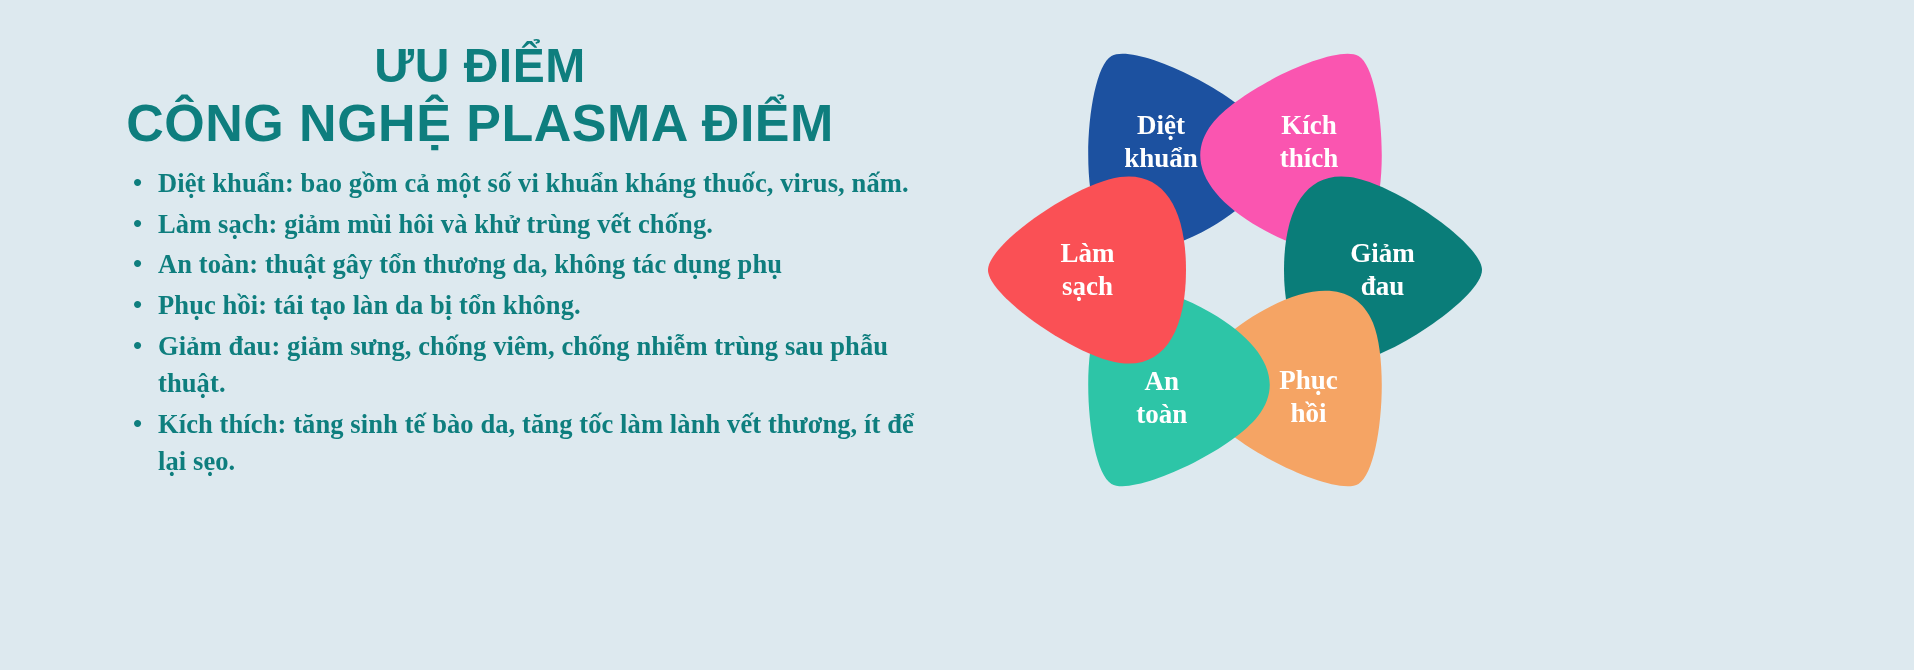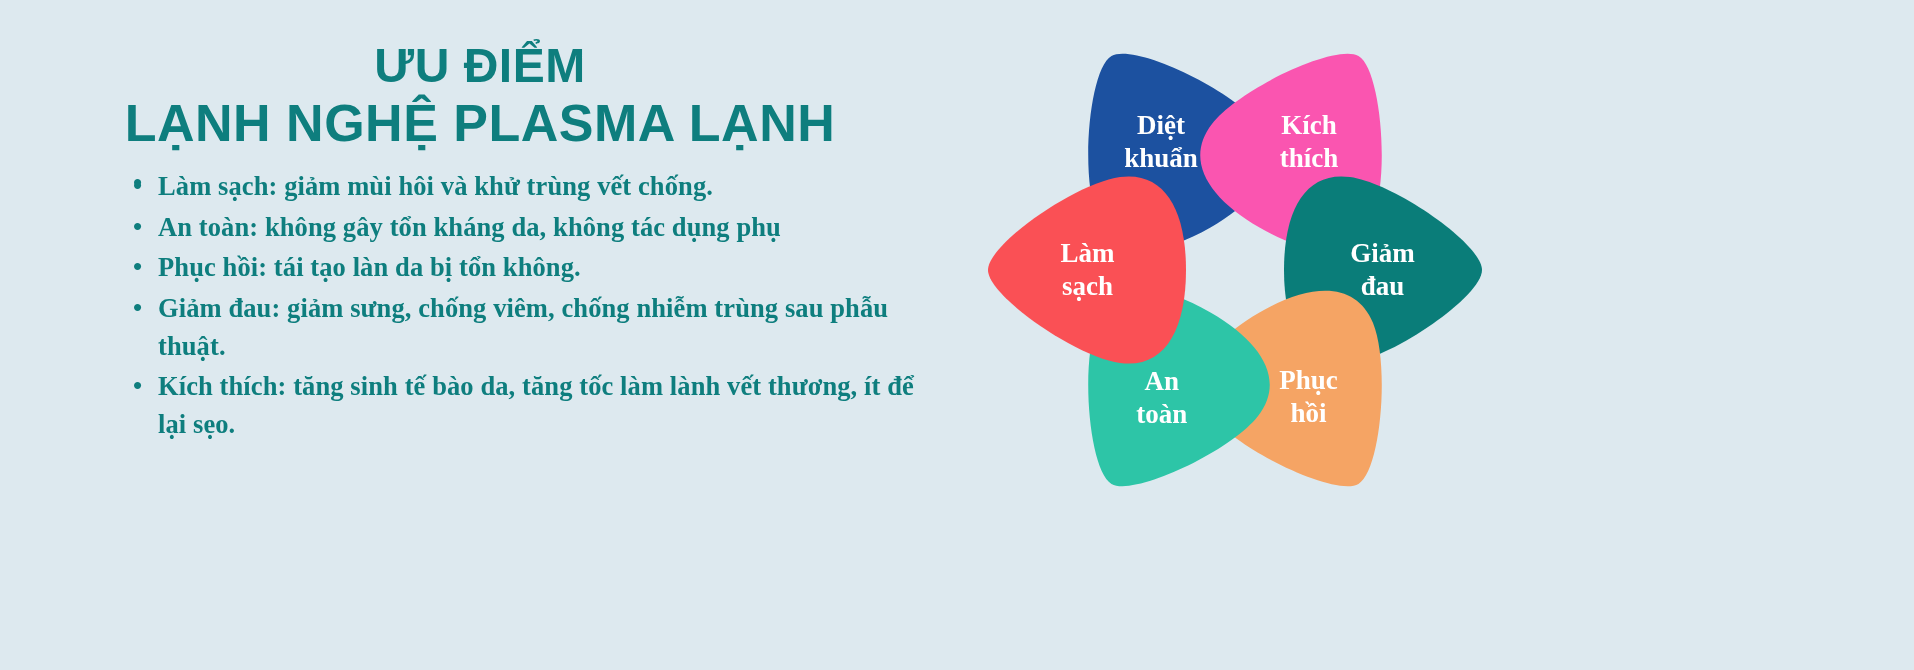--- a/index.html
+++ b/index.html
@@ -79,34 +79,35 @@
 </style>
 </head>
 <body>
 
 <div id="stage">
 
   <div class="left-col">
 
     <div class="title-block">
       <span class="title-line1">ƯU ĐIỂM</span>
-      <span class="title-line2">LẠNH NGHỆ PLASMA LẠNH</span>
+      <span class="title-line2">CÔNG NGHỆ PLASMA ĐIỂM</span>
     </div>
 
     <ul class="bullet-list">
       <li class="bullet-item">
         <span class="dot">•</span>
+        <span>Diệt khuẩn: bao gồm cả một số vi khuẩn kháng thuốc, virus, nấm.</span>
       </li>
       <li class="bullet-item">
         <span class="dot">•</span>
         <span>Làm sạch: giảm mùi hôi và khử trùng vết chống.</span>
       </li>
       <li class="bullet-item">
         <span class="dot">•</span>
-        <span>An toàn: không gây tổn kháng da, không tác dụng phụ</span>
+        <span>An toàn: thuật gây tổn thương da, không tác dụng phụ</span>
       </li>
       <li class="bullet-item">
         <span class="dot">•</span>
         <span>Phục hồi: tái tạo làn da bị tổn không.</span>
       </li>
       <li class="bullet-item">
         <span class="dot">•</span>
         <span>Giảm đau: giảm sưng, chống viêm, chống nhiễm trùng sau phẫu thuật.</span>
       </li>
       <li class="bullet-item">

